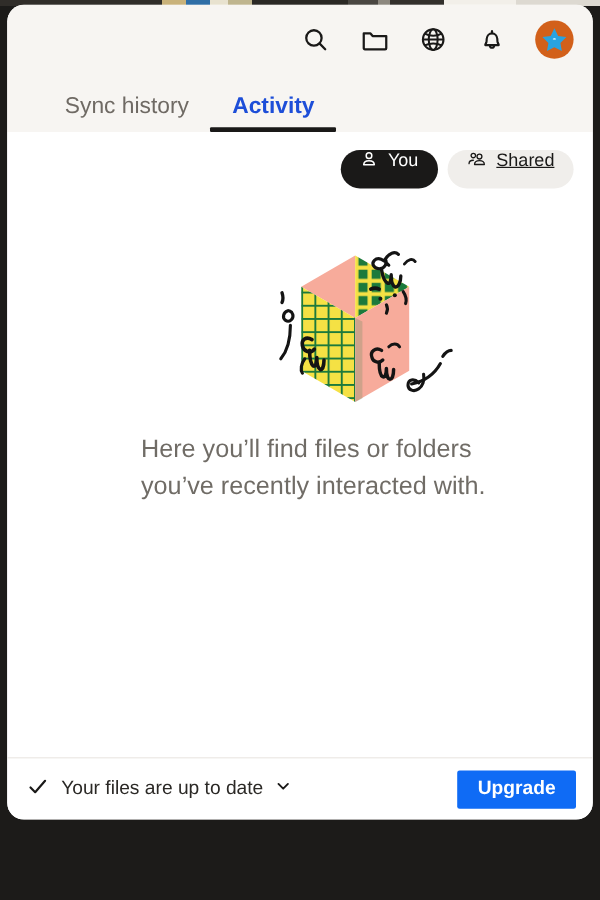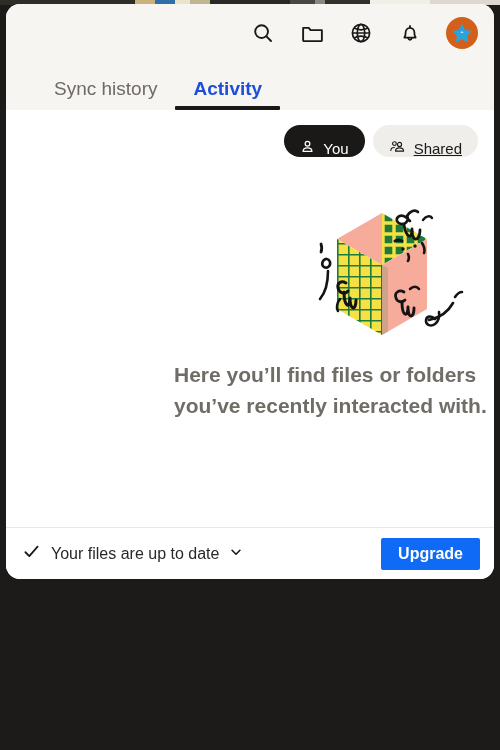--- a/index.html
+++ b/index.html
@@ -23,21 +23,21 @@
     width: 500px; height: 5px;
     display: flex;
   }
   #desktop-strip .seg { height: 100%; }
 
   #window {
     position: absolute;
     top: 4px;
     left: 6px;
     width: 488px;
-    height: 575px;
+    height: 679px;
     background: #ffffff;
     border-radius: 14px;
     overflow: hidden;
     display: flex;
     flex-direction: column;
   }
 
   
   #header {
     background: #f7f5f2;
@@ -118,41 +118,40 @@
   #filter-row {
     display: flex;
     justify-content: flex-end;
     align-items: center;
     gap: 8px;
     padding: 15px 16px 0 16px;
   }
 
   .pill {
     display: flex;
-    align-items: flex-end;
+    align-items: flex-start;
     gap: 8px;
     height: 32px;
     padding: 0 16px;
     border-radius: 16px;
     font-size: 15px;
     cursor: pointer;
     white-space: nowrap;
   }
   .pill.selected { background: #1a1918; color: #ffffff; }
   .pill.unselected { background: #f0eeeb; color: #1a1918; text-decoration: underline; }
 
   
   #empty-state {
     flex: 1 1 auto;
     display: flex;
     flex-direction: column;
-    align-items: flex-end;
+    align-items: center;
     padding-left: 55px;
     padding-top: 42px;
-    font-weight: bold;
   }
 
   #illustration {
     width: 190px;
     height: 150px;
     margin-left: 70px;
     position: relative;
   }
 
   #empty-text {

